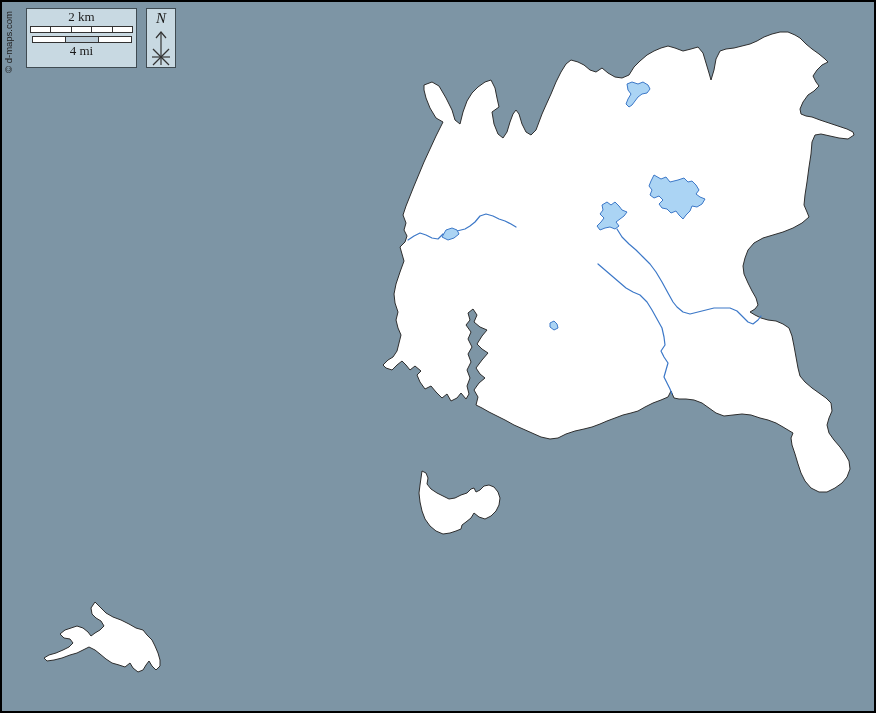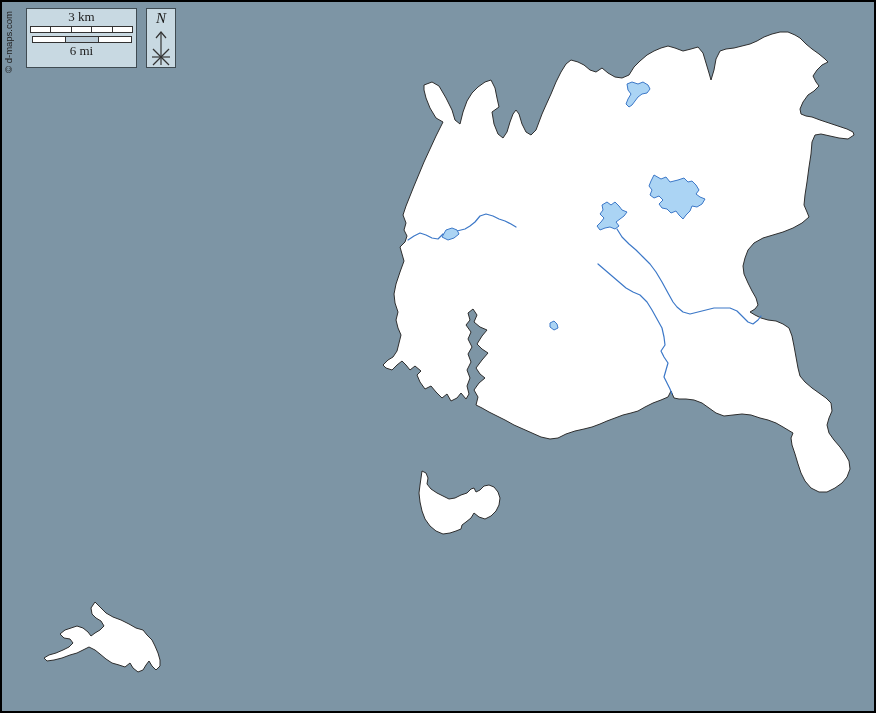--- a/index.html
+++ b/index.html
@@ -76,34 +76,34 @@
     <path class="river" d="M615 227 L620 235 L627 242 L634 248 L641 255 L648 262 L654 270 L660 280 L666 291 L671 300 L675 305 L681 310 L688 312 L696 310 L704 308 L712 306 L720 306 L728 306 L735 309 L741 315 L746 320 L751 322 L756 318 L759 314"></path>
     <path class="river" d="M596 262 L603 268 L610 274 L617 280 L624 286 L631 290 L638 293 L645 300 L650 308 L655 317 L660 326 L662 335 L663 343 L659 349 L662 355 L666 361 L664 368 L662 375 L665 381 L668 387 L670 392"></path>
     <path class="lake" d="M652 173 L659 177 L664 175 L668 180 L676 178 L682 176 L686 180 L690 179 L694 183 L697 188 L694 192 L698 195 L703 197 L700 202 L695 205 L690 204 L688 209 L684 213 L681 217 L677 213 L674 209 L669 211 L665 207 L660 206 L657 202 L661 198 L657 194 L652 196 L648 193 L650 188 L647 184 L649 179 Z"></path>
     <path class="lake" d="M600 203 L605 200 L609 203 L613 200 L617 204 L620 208 L625 210 L622 214 L618 217 L614 220 L617 224 L613 227 L608 225 L603 226 L598 228 L595 224 L599 220 L602 216 L598 212 L601 208 Z"></path>
     <path class="lake" d="M625 82 L630 80 L636 82 L641 80 L646 83 L648 87 L645 91 L640 92 L636 95 L633 99 L630 103 L627 105 L624 102 L626 97 L629 92 L626 88 Z"></path>
     <path class="lake" d="M548 321 L552 319 L555 322 L556 326 L552 328 L548 325 Z"></path>
     <path class="lake" d="M440 235 L444 228 L450 226 L455 228 L457 232 L452 236 L446 238 Z"></path>
   </svg>
 
   <div class="panel scalebox">
-    <div class="scale-label">3 km</div>
+    <div class="scale-label">2 km</div>
     <div class="bar km">
       <span class="seg"></span>
         <span class="seg"></span>
         <span class="seg"></span>
         <span class="seg"></span>
         <span class="seg"></span>
     </div>
     <div class="bar mi">
       <span class="seg"></span>
         <span class="seg shaded"></span>
         <span class="seg"></span>
     </div>
-    <div class="scale-label">6 mi</div>
+    <div class="scale-label">4 mi</div>
   </div>
 
   <div class="panel northbox">
     <div class="north-label">N</div>
     <svg class="north-arrow-svg" width="28" height="40" viewBox="0 0 28 40">
       <line x1="14" y1="38" x2="14" y2="5"></line>
       <polyline points="9,11 14,5 19,11"></polyline>
       <line x1="6" y1="22" x2="22" y2="38"></line>
       <line x1="22" y1="22" x2="6" y2="38"></line>
       <line x1="5" y1="30" x2="23" y2="30"></line>

